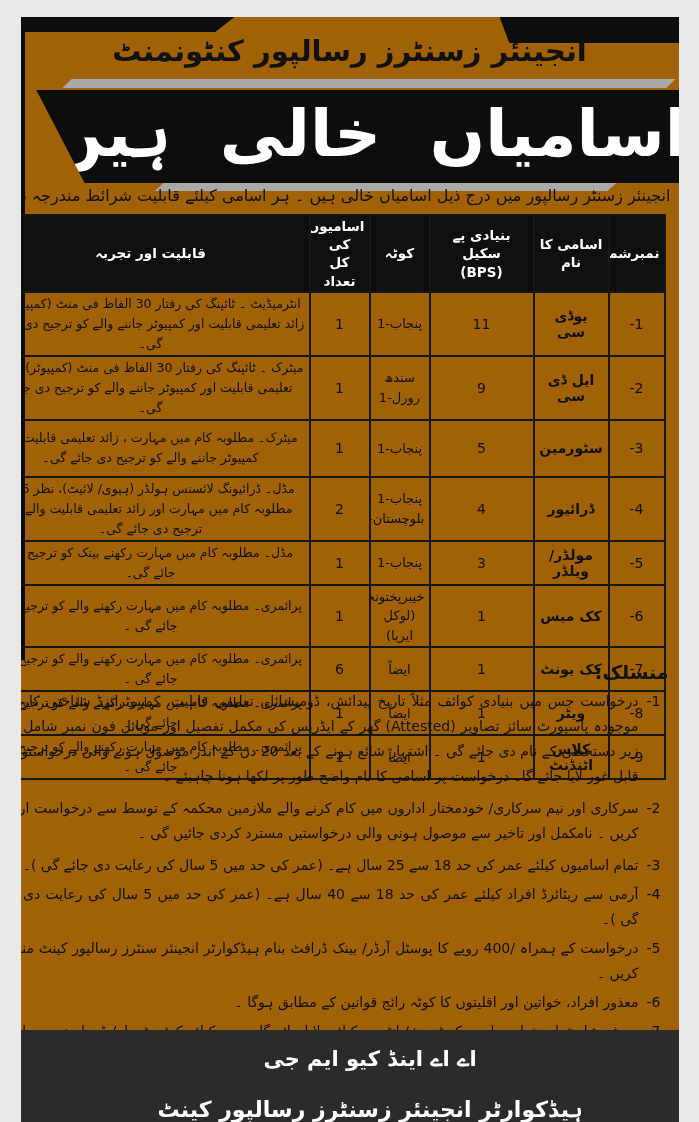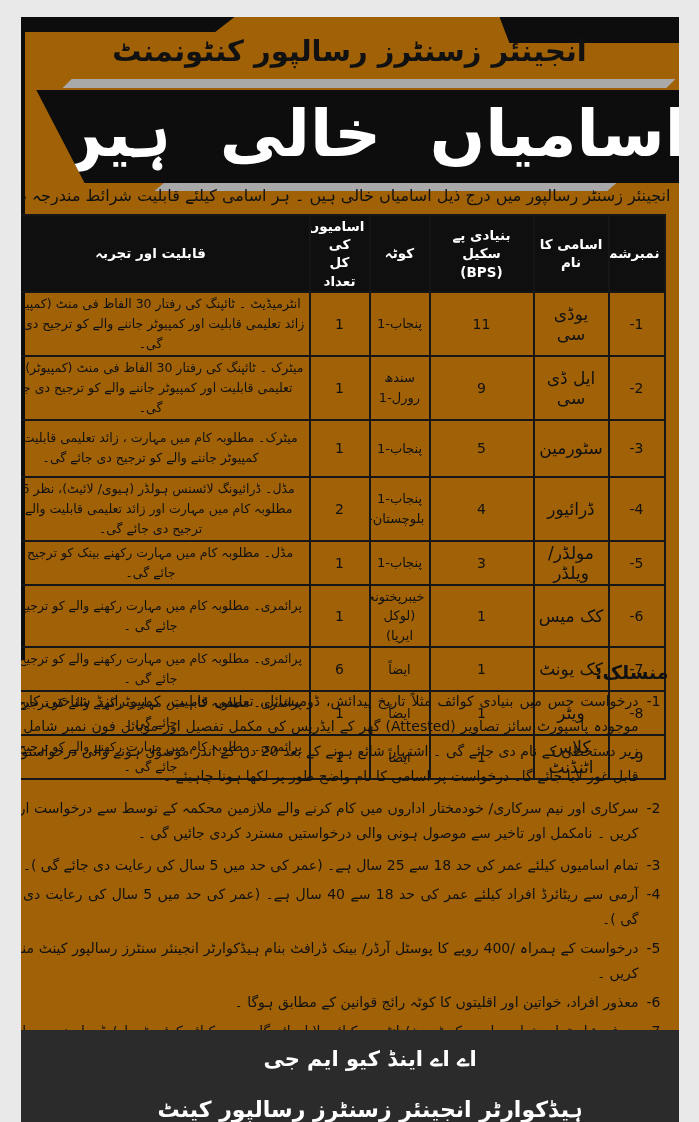--- a/index.html
+++ b/index.html
@@ -59,21 +59,21 @@
   table.vac th,table.vac td{
     border:2px solid #161616;vertical-align:middle;text-align:center;
     padding:1px 4px;white-space:pre-line;overflow:hidden;
   }
   table.vac th{
     background:#0f0f0f;color:#fff;font-size:13.5px;font-weight:bold;line-height:1.35;
   }
   td.qual{font-size:12.5px;text-align:right;line-height:1.6;padding:2px 7px;}
   td.num{direction:ltr;font-size:14px;}
   td.val{font-size:14px;}
-  td.name{font-weight:normal;font-size:17px;}
+  td.name{font-weight:bold;font-size:14px;}
   td.quota{font-size:13px;line-height:1.5;}
   .h-hdr{height:52px;} .h-r0{height:63px;} .h-r1{height:52px;} .h-r2{height:57px;}
   .h-r3{height:58px;} .h-r4{height:28px;} .h-r5{height:49px;} .h-r6{height:28px;}
   .h-r7{height:27px;} .h-r8{height:28px;}
   
   col.c-serial{width:56px;} col.c-name{width:75px;} col.c-bps{width:104px;}
   col.c-quota{width:60px;} col.c-count{width:60px;} col.c-qual{width:318px;}
   
   .conds{position:absolute;right:10px;top:644px;width:680px;direction:rtl;}
   .conds-heading{font-weight:bold;font-size:19px;margin:0 0 6px 0;}

